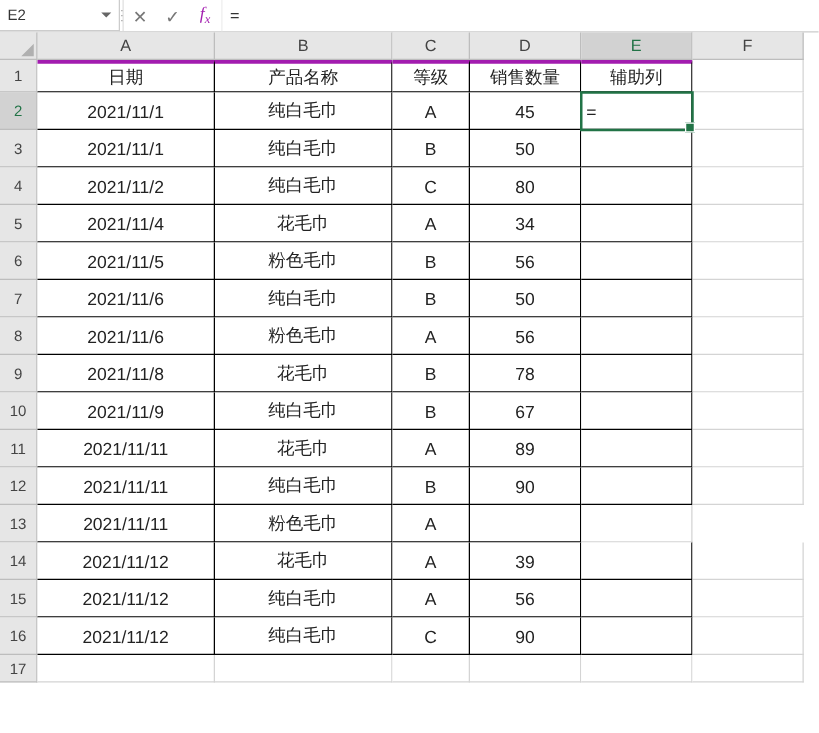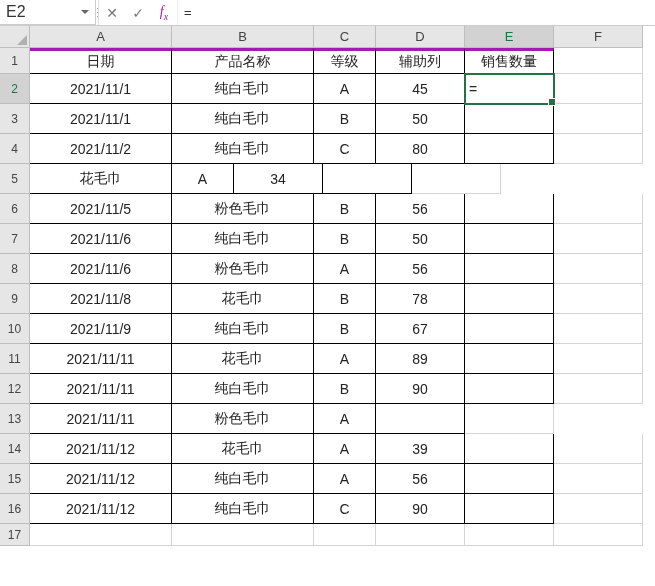--- a/index.html
+++ b/index.html
@@ -23,21 +23,21 @@
   }
   .name-box {
     width: 96px;
     display: flex;
     align-items: center;
     padding: 0 6px;
     border: 1px solid #ccc;
     border-top: none;
     border-left: none;
     background: #fff;
-    font-size: 16px;
+    font-size: 12px;
     justify-content: space-between;
   }
   .name-box .nb-text { flex: 1; }
   .nb-caret {
     width: 0; height: 0;
     border-left: 4px solid transparent;
     border-right: 4px solid transparent;
     border-top: 4px solid #666;
     margin-left: 4px;
   }
@@ -235,22 +235,22 @@
     <div class="colhdr cD">D</div>
     <div class="colhdr cE active">E</div>
     <div class="colhdr cF">F</div>
   </div>
 
   <div class="row first">
     <div class="rowhdr">1</div>
     <div class="cell cA tbl tblTop hdrcell">日期</div>
     <div class="cell cB tbl tblTop hdrcell">产品名称</div>
     <div class="cell cC tbl tblTop hdrcell">等级</div>
+    <div class="cell cD tbl tblTop hdrcell">销售数量</div>
     <div class="cell cE tbl tblTop hdrcell">辅助列</div>
-    <div class="cell cD tbl tblTop hdrcell">销售数量</div>
     <div class="cell cF"></div>
   </div>
 
   <div class="row">
     <div class="rowhdr active">2</div>
     <div class="cell cA tbl">2021/11/1</div>
     <div class="cell cB tbl">纯白毛巾</div>
     <div class="cell cC tbl">A</div>
     <div class="cell cD tbl">45</div>
     <div class="cell cE tbl left active-cell">=</div>
@@ -270,20 +270,21 @@
     <div class="rowhdr">4</div>
     <div class="cell cA tbl">2021/11/2</div>
     <div class="cell cB tbl">纯白毛巾</div>
     <div class="cell cC tbl">C</div>
     <div class="cell cD tbl">80</div>
     <div class="cell cE tbl"></div>
     <div class="cell cF"></div>
   </div>
   <div class="row">
     <div class="rowhdr">5</div>
+    <div class="cell cA tbl">2021/11/4</div>
     <div class="cell cB tbl">花毛巾</div>
     <div class="cell cC tbl">A</div>
     <div class="cell cD tbl">34</div>
     <div class="cell cE tbl"></div>
     <div class="cell cF"></div>
   </div>
   <div class="row">
     <div class="rowhdr">6</div>
     <div class="cell cA tbl">2021/11/5</div>
     <div class="cell cB tbl">粉色毛巾</div>

